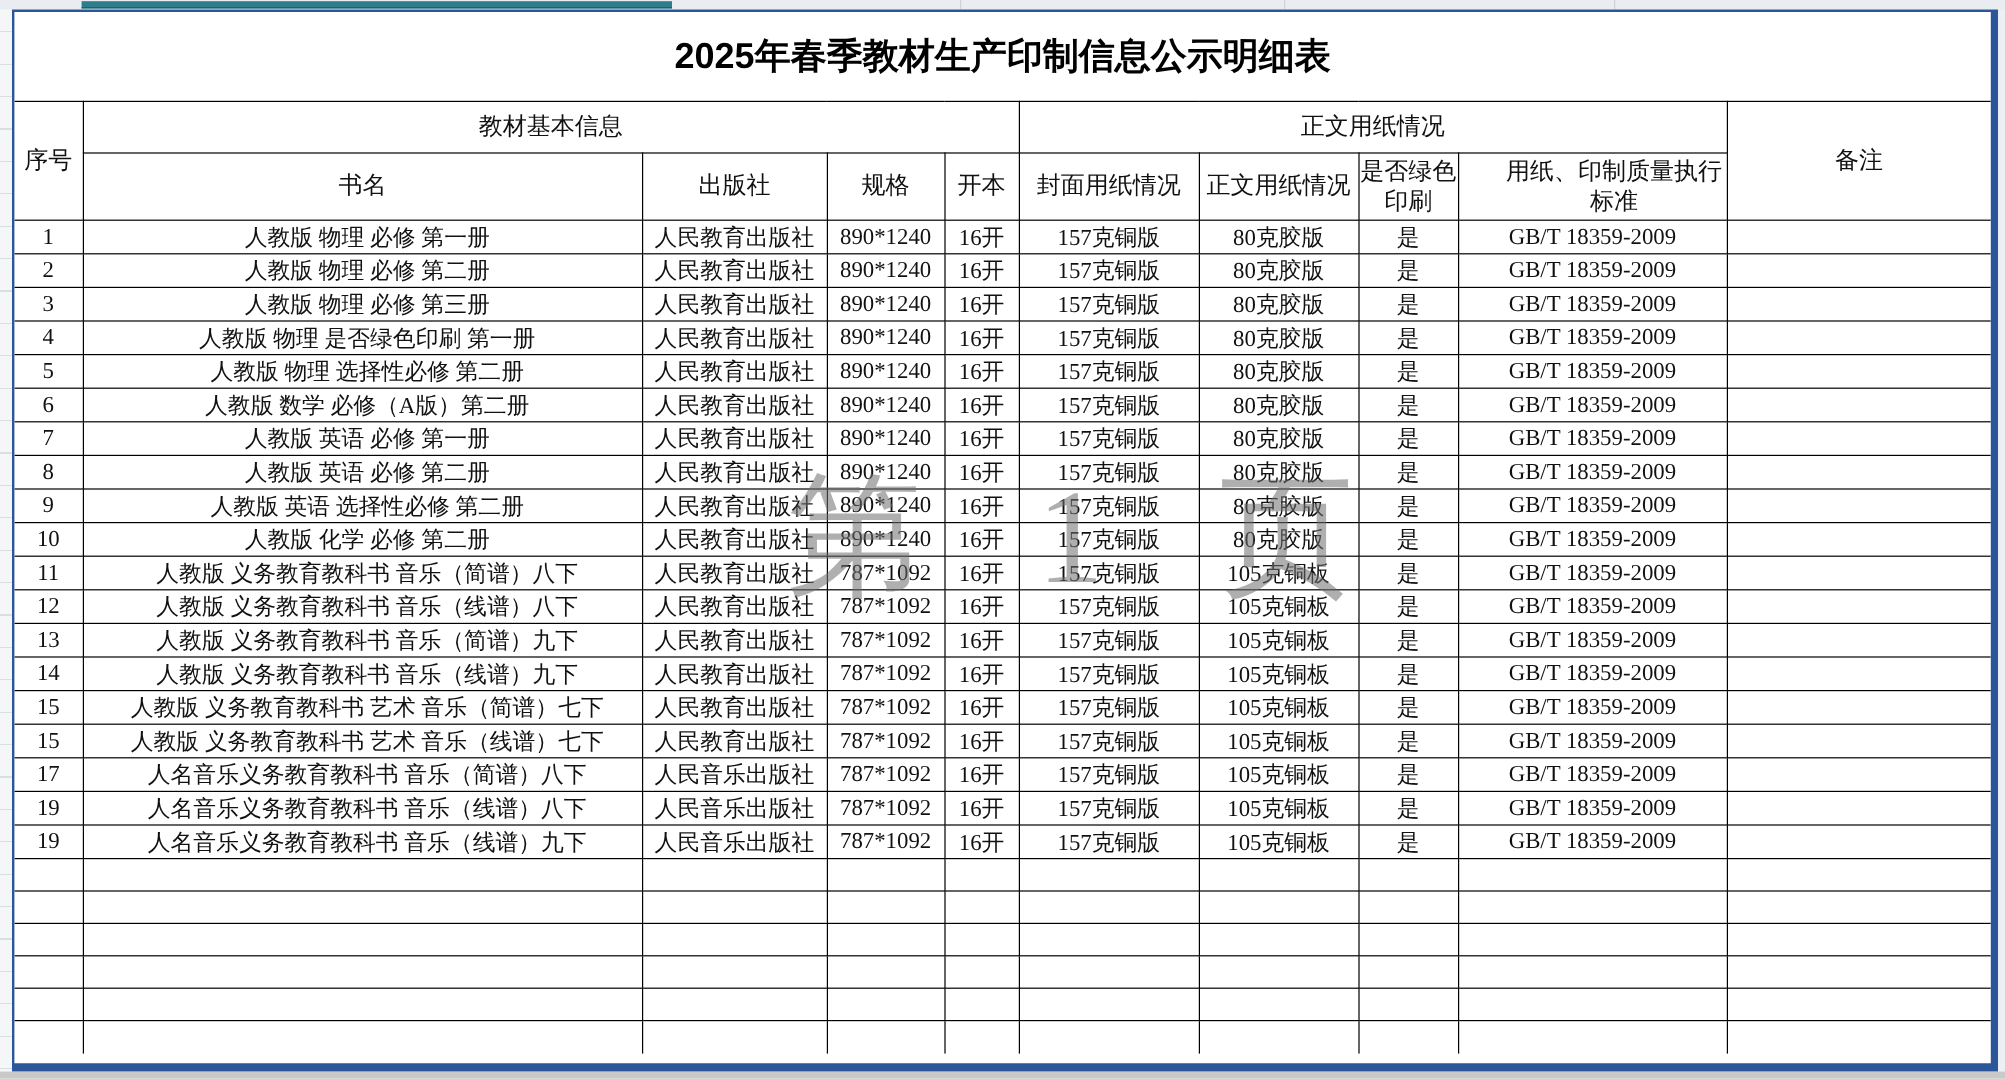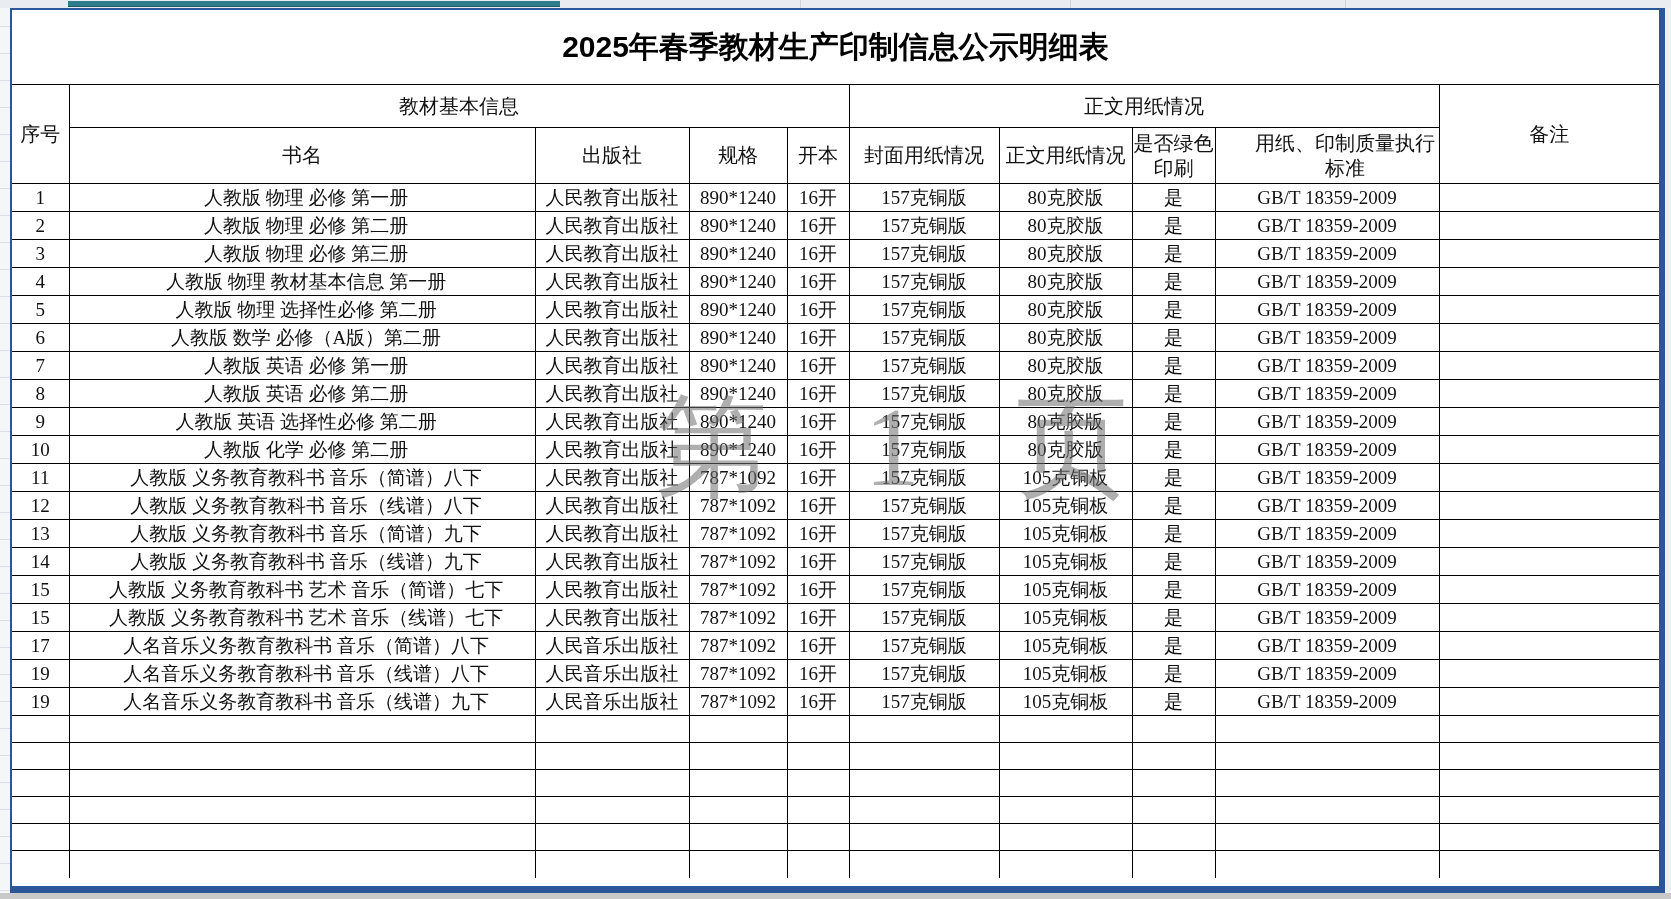--- a/index.html
+++ b/index.html
@@ -150,21 +150,21 @@
     <td>890*1240</td>
     <td>16开</td>
     <td>157克铜版</td>
     <td>80克胶版</td>
     <td>是</td>
     <td>GB/T 18359-2009</td>
     <td></td>
   </tr>
         <tr>
     <td>4</td>
-    <td class="book">人教版 物理 教材基本信息 第一册</td>
+    <td class="book">人教版 物理 是否绿色印刷 第一册</td>
     <td>人民教育出版社</td>
     <td>890*1240</td>
     <td>16开</td>
     <td>157克铜版</td>
     <td>80克胶版</td>
     <td>是</td>
     <td>GB/T 18359-2009</td>
     <td></td>
   </tr>
         <tr>

